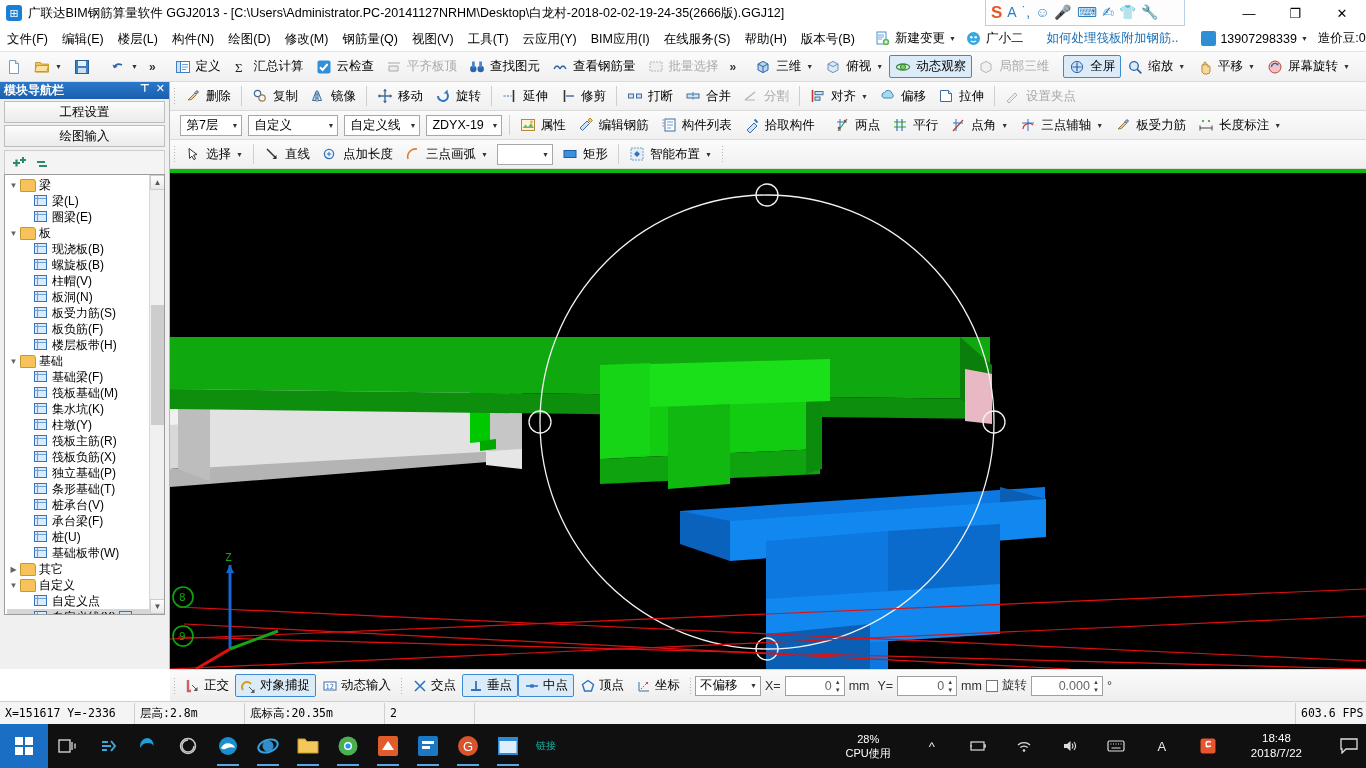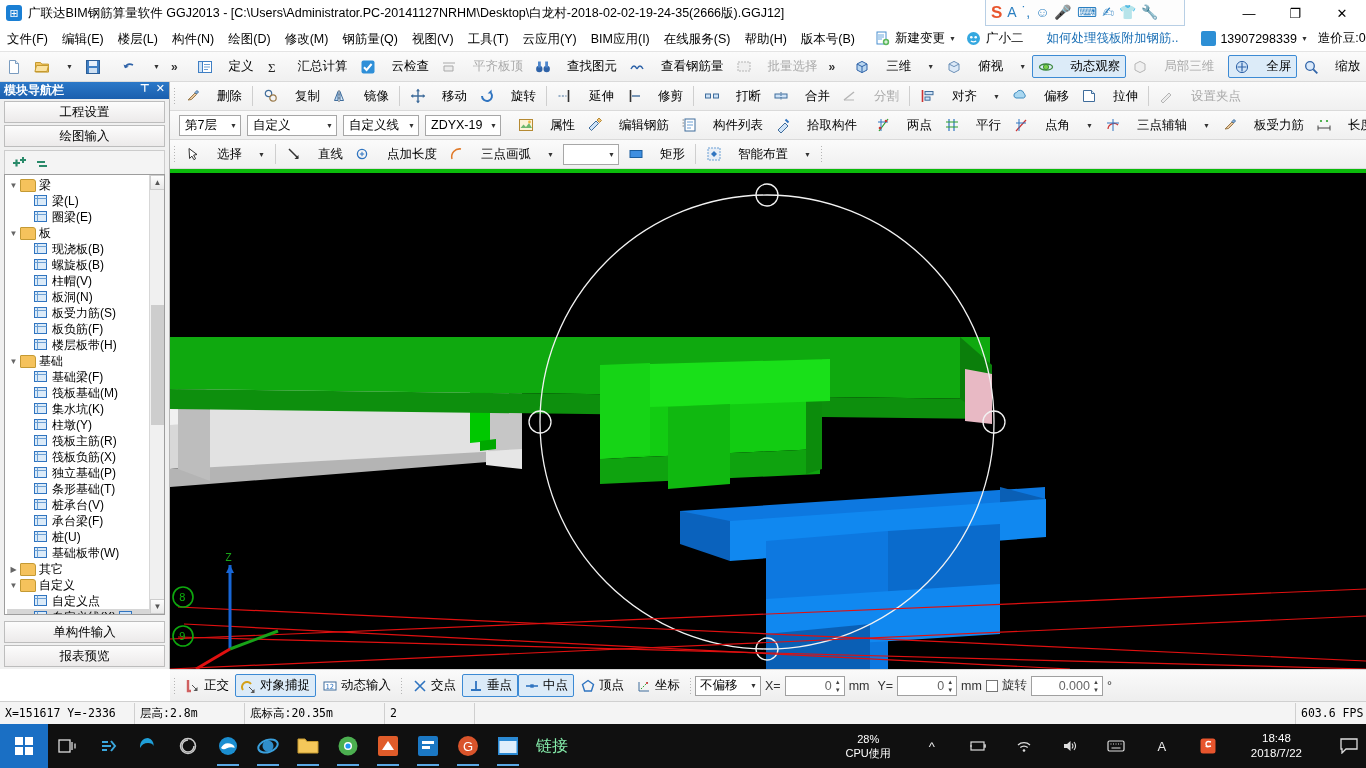--- a/index.html
+++ b/index.html
@@ -62,21 +62,21 @@
     background: linear-gradient(#fbfbfb,#f0f0f0);
     border-bottom: 1px solid #dadada;
     display: flex; align-items: center;
   }
   .tb1 { top: 52px; height: 30px; }
   .tb2 { top: 82px; height: 29px; left: 170px; width: 1196px; align-items: center; }
   .tb3 { top: 111px; height: 29px; left: 170px; width: 1196px; }
   .tb4 { top: 140px; height: 29px; left: 170px; width: 1196px; }
 
   .tbtn {
-    display: flex; align-items: center; gap: 16px;
+    display: flex; align-items: center; gap: 5px;
     padding: 2px 5px; height: 23px; font-size: 12.5px; color: #000;
     white-space: nowrap; border: 1px solid transparent; border-radius: 2px;
   }
   .tbtn.disabled { color: #a9a9a9; }
   .tbtn.active { border: 1px solid #3c8ad4; background: #dcebf8; }
   .tsep { width: 1px; height: 20px; background: #cfcfcf; margin: 0 4px; }
   .grip { width: 3px; height: 18px; margin: 0 3px;
           background-image: radial-gradient(#b5b5b5 40%, transparent 41%);
           background-size: 3px 3px; }
   .chevmore { font-size: 12px; color: #333; padding: 0 5px; font-weight: bold; }
@@ -181,21 +181,21 @@
     width: 340px; height: 44px; background: #fff; display: flex; align-items: center;
     gap: 8px; padding: 0 10px; font-size: 12px; color: #555;
   }
   .tb-icon { width: 40px; height: 44px; display: flex; align-items: center; justify-content: center; color: #e8e8e8; position: relative; }
   .tb-icon.open::after { content: ""; position: absolute; bottom: 2px; left: 9px; width: 22px; height: 2px; background: #5aa9e6; }
   .tray { margin-left: auto; display: flex; align-items: flex-end; height: 44px; color: #e8e8e8; gap: 20px; }
   .tray-i { width: 26px; height: 44px; display: flex; align-items: center; justify-content: center; font-size: 13px; }
   .clock { display: flex; flex-direction: column; align-items: center; justify-content: center; height: 44px; padding: 0 10px; font-size: 11.5px; color: #fff; line-height: 15px; }
   .cpu { display: flex; flex-direction: column; align-items: center; justify-content: center; height: 44px; padding: 0 8px; font-size: 11px; color: #fff; line-height: 14px; }
   .notif { width: 34px; height: 44px; display: flex; align-items: center; justify-content: center; color: #e8e8e8; }
-  .link-lbl { color: #86efac; font-size: 16px; padding: 0 8px; }
+  .link-lbl { color: #14b8a6; font-size: 10px; padding: 0 8px; }
 </style>
 </head>
 <body>
 
 <div class="app">
 
   <div class="titlebar">
     <div class="title-icon">⊞</div>
     <div class="title-text">广联达BIM钢筋算量软件 GGJ2013 - [C:\Users\Administrator.PC-20141127NRHM\Desktop\白龙村-2018-02-02-19-24-35(2666版).GGJ12]</div>
     <div class="win-btns">
@@ -1050,24 +1050,20 @@
             <span style="width: 13px; height: 13px; margin-left: 3px; border: 1px solid rgb(47, 116, 192); background: rgb(207, 227, 247); display: inline-block;"></span>
           </div>
         </div>
       <div class="tree-scroll">
         <div class="sc-btn">▲</div>
         <div class="sc-thumb"></div>
         <div class="sc-btn" style="position:absolute;bottom:0;left:0;">▼</div>
       </div>
     </div>
 
-    <div class="lp-foot">
-      <div class="lp-btn">单构件输入</div>
-      <div class="lp-btn">报表预览</div>
-    </div>
   </div>
 
   <div class="viewport">
     <div class="greenbar"></div>
     <svg width="1196" height="500" viewBox="0 0 1196 500">
       <rect x="0" y="0" width="1196" height="500" fill="#000000"></rect>
 
       <g>
         <polygon points="0,250 330,228 330,275 0,300" fill="#d8d8d8"></polygon>
         <polygon points="0,300 330,275 330,292 0,318" fill="#b4b4b4"></polygon>

